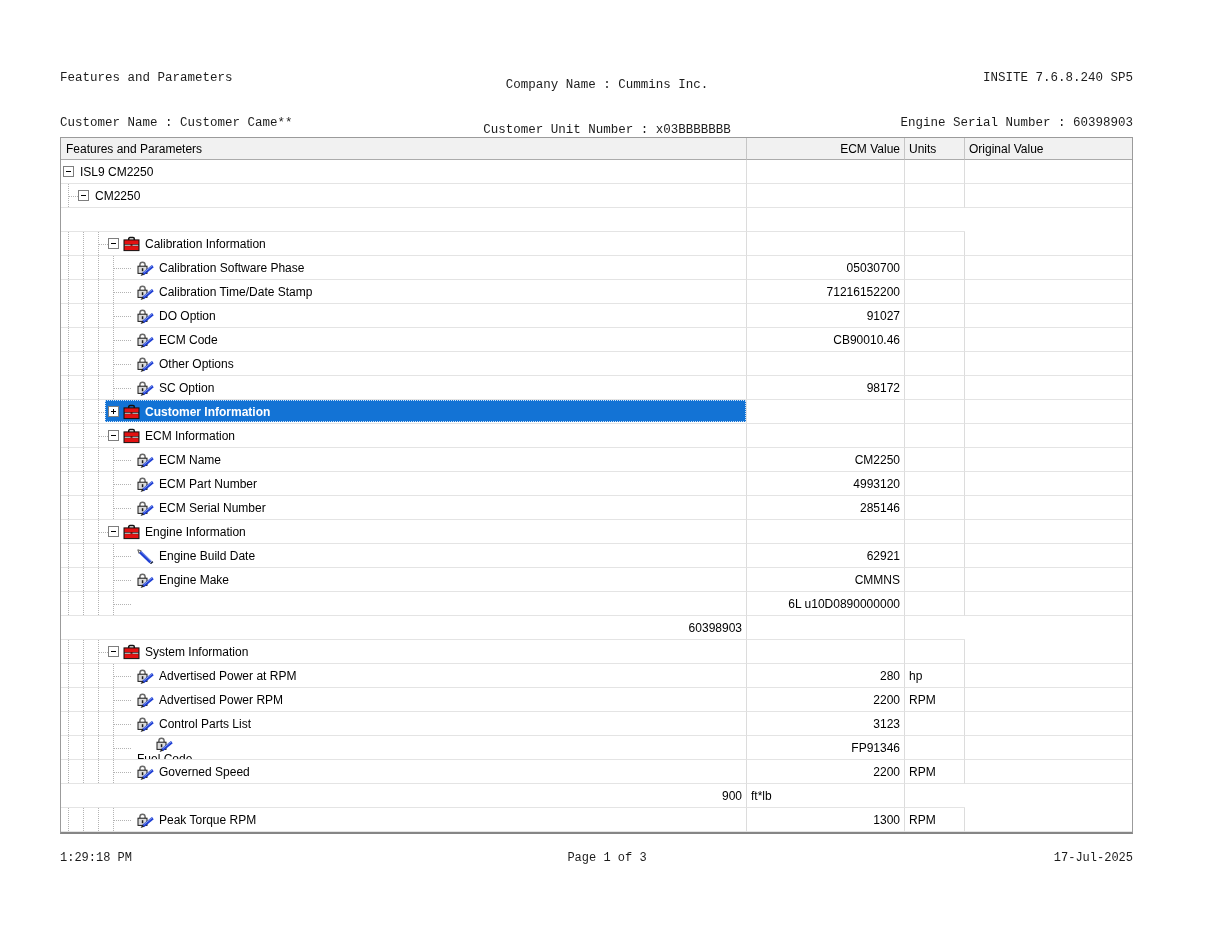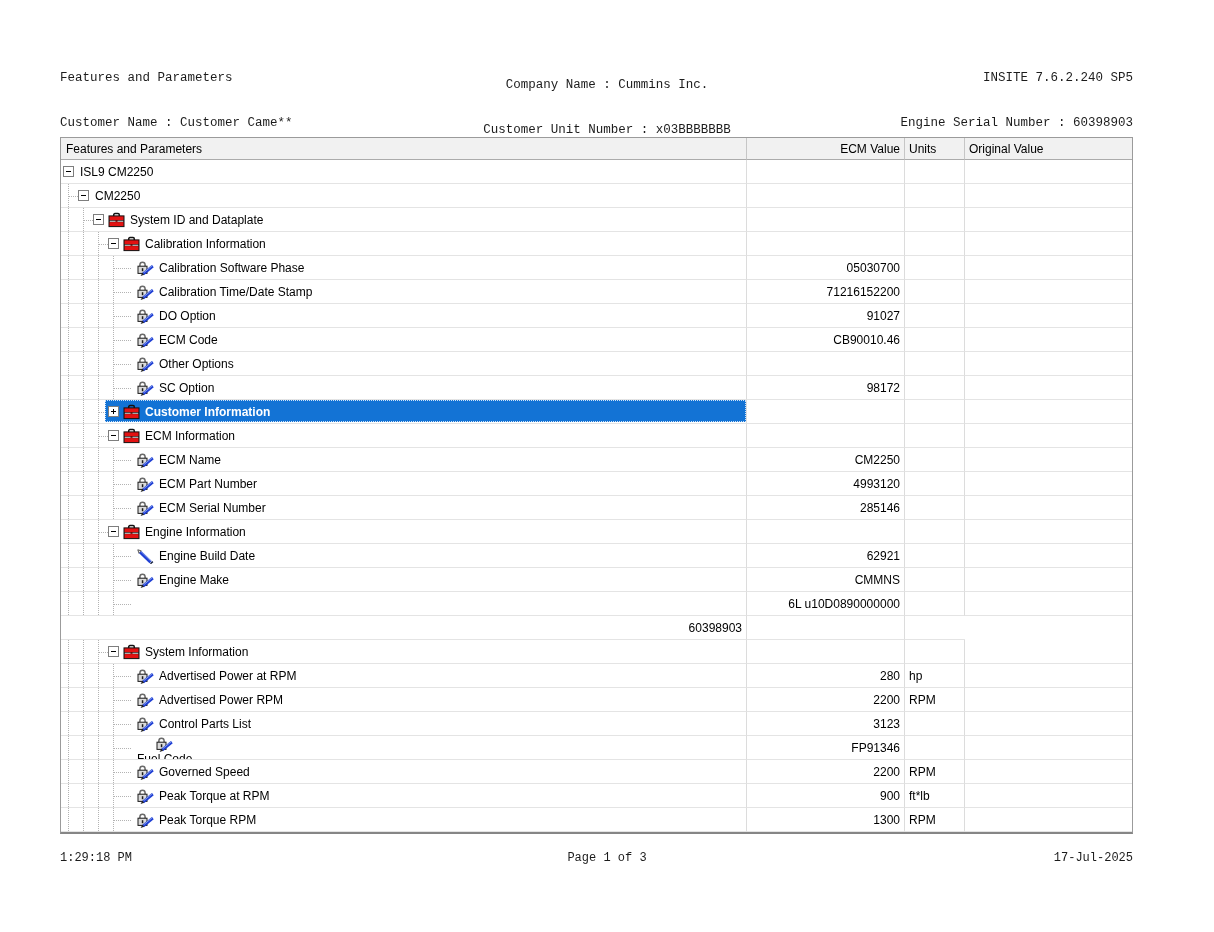--- a/index.html
+++ b/index.html
@@ -81,21 +81,21 @@
     <div class="hdr-left">
       <div>Features and Parameters</div>
       <div>Customer Name : Customer Came**</div>
       <div>Work Order Name : NA</div>
     </div>
     <div class="hdr-center">
       <div>Company Name : Cummins Inc.</div>
       <div>Customer Unit Number : x03BBBBBBB</div>
     </div>
     <div class="hdr-right">
-      <div>INSITE 7.6.2.240 SP5</div>
+      <div>INSITE 7.6.8.240 SP5</div>
       <div>Engine Serial Number : 60398903</div>
       <div>ECM Image Name : NA</div>
     </div>
   </div>
 
   <div class="param-table">
     <div class="thead">
       <div class="hcell c1">Features and Parameters</div>
       <div class="hcell c2">ECM Value</div>
       <div class="hcell c3">Units</div>
@@ -120,459 +120,441 @@
             <div class="nodewrap noicon" style="margin-left: 17px;">
               <span class="expander minus"></span>
               <span class="tlabel">CM2250</span>
             </div>
           </div>
           <div class="cell ecm"></div>
           <div class="cell units"></div>
           <div class="cell orig"></div>
         </div>
         <div class="trow">
-          <div class="cell tree">
-            <span class="vguide" style="left: 7px;"></span>
-            <span class="vguide" style="left: 22px;"></span>
-            <span class="stub" style="left: 23px; width: 9px;"></span>
-            <div class="nodewrap" style="margin-left: 32px;">
+          <div class="cell ecm"></div>
+          <div class="cell units"></div>
+          <div class="cell orig"></div>
+        </div>
+        <div class="trow">
+          <div class="cell tree">
+            <span class="vguide" style="left: 7px;"></span>
+            <span class="vguide" style="left: 22px;"></span>
+            <span class="vguide" style="left: 37px;"></span>
+            <span class="stub" style="left: 38px; width: 9px;"></span>
+            <div class="nodewrap" style="margin-left: 47px;">
               <span class="expander minus"></span>
               <span class="iconwrap">
                 <svg width="17" height="16" viewBox="0 0 17 16">
                   <path d="M5.7 4.2 V2.9 Q5.7 1.6 7 1.6 H10 Q11.3 1.6 11.3 2.9 V4.2" fill="none" stroke="#111" stroke-width="1.5"></path>
                   <rect x="1" y="3.9" width="15" height="4.8" fill="#e31212" stroke="#111" stroke-width="1"></rect>
                   <rect x="1" y="9.6" width="15" height="5" fill="#e31212" stroke="#111" stroke-width="1"></rect>
                   <rect x="1.8" y="8.8" width="13.4" height="0.9" fill="#fff" opacity="0.9"></rect>
                   <rect x="7.5" y="8.1" width="2" height="1.7" fill="#6d0000"></rect>
                 </svg>
               </span>
-              <span class="tlabel">System ID and Dataplate</span>
-            </div>
-          </div>
-          <div class="cell ecm"></div>
-          <div class="cell units"></div>
-          <div class="cell orig"></div>
-        </div>
-        <div class="trow">
+              <span class="tlabel">Calibration Information</span>
+            </div>
+          </div>
+          <div class="cell ecm"></div>
+          <div class="cell units"></div>
+          <div class="cell orig"></div>
+        </div>
+        <div class="trow">
+          <div class="cell tree">
+            <span class="vguide" style="left: 7px;"></span>
+            <span class="vguide" style="left: 22px;"></span>
+            <span class="vguide" style="left: 37px;"></span>
+            <span class="vguide" style="left: 52px;"></span>
+            <span class="stub" style="left: 53px; width: 17px;"></span>
+            <div class="nodewrap" style="margin-left: 71px;">
+              <span class="iconwrap">
+                <svg width="18" height="16" viewBox="0 0 18 16">
+                  <path d="M3.9 6.4 V4.8 a2.6 2.6 0 0 1 5.2 0 V6.4" fill="none" stroke="#6a6a6a" stroke-width="1.5"></path>
+                  <rect x="2" y="6.2" width="9" height="7.2" fill="#dadada" stroke="#1a1a1a" stroke-width="1"></rect>
+                  <rect x="5.8" y="8.2" width="1.5" height="3" fill="#1a1a1a"></rect>
+                  <line x1="16.8" y1="6.2" x2="7" y2="14.2" stroke="#1f3fd4" stroke-width="3"></line>
+                  <line x1="16.6" y1="5.4" x2="7.6" y2="12.8" stroke="#8aa2ee" stroke-width="1"></line>
+                  <polygon points="4.6,16 8.2,14.7 6.4,12.7" fill="#222"></polygon>
+                </svg>
+              </span>
+              <span class="tlabel">Calibration Software Phase</span>
+            </div>
+          </div>
+          <div class="cell ecm">05030700</div>
+          <div class="cell units"></div>
+          <div class="cell orig"></div>
+        </div>
+        <div class="trow">
+          <div class="cell tree">
+            <span class="vguide" style="left: 7px;"></span>
+            <span class="vguide" style="left: 22px;"></span>
+            <span class="vguide" style="left: 37px;"></span>
+            <span class="vguide" style="left: 52px;"></span>
+            <span class="stub" style="left: 53px; width: 17px;"></span>
+            <div class="nodewrap" style="margin-left: 71px;">
+              <span class="iconwrap">
+                <svg width="18" height="16" viewBox="0 0 18 16">
+                  <path d="M3.9 6.4 V4.8 a2.6 2.6 0 0 1 5.2 0 V6.4" fill="none" stroke="#6a6a6a" stroke-width="1.5"></path>
+                  <rect x="2" y="6.2" width="9" height="7.2" fill="#dadada" stroke="#1a1a1a" stroke-width="1"></rect>
+                  <rect x="5.8" y="8.2" width="1.5" height="3" fill="#1a1a1a"></rect>
+                  <line x1="16.8" y1="6.2" x2="7" y2="14.2" stroke="#1f3fd4" stroke-width="3"></line>
+                  <line x1="16.6" y1="5.4" x2="7.6" y2="12.8" stroke="#8aa2ee" stroke-width="1"></line>
+                  <polygon points="4.6,16 8.2,14.7 6.4,12.7" fill="#222"></polygon>
+                </svg>
+              </span>
+              <span class="tlabel">Calibration Time/Date Stamp</span>
+            </div>
+          </div>
+          <div class="cell ecm">71216152200</div>
+          <div class="cell units"></div>
+          <div class="cell orig"></div>
+        </div>
+        <div class="trow">
+          <div class="cell tree">
+            <span class="vguide" style="left: 7px;"></span>
+            <span class="vguide" style="left: 22px;"></span>
+            <span class="vguide" style="left: 37px;"></span>
+            <span class="vguide" style="left: 52px;"></span>
+            <span class="stub" style="left: 53px; width: 17px;"></span>
+            <div class="nodewrap" style="margin-left: 71px;">
+              <span class="iconwrap">
+                <svg width="18" height="16" viewBox="0 0 18 16">
+                  <path d="M3.9 6.4 V4.8 a2.6 2.6 0 0 1 5.2 0 V6.4" fill="none" stroke="#6a6a6a" stroke-width="1.5"></path>
+                  <rect x="2" y="6.2" width="9" height="7.2" fill="#dadada" stroke="#1a1a1a" stroke-width="1"></rect>
+                  <rect x="5.8" y="8.2" width="1.5" height="3" fill="#1a1a1a"></rect>
+                  <line x1="16.8" y1="6.2" x2="7" y2="14.2" stroke="#1f3fd4" stroke-width="3"></line>
+                  <line x1="16.6" y1="5.4" x2="7.6" y2="12.8" stroke="#8aa2ee" stroke-width="1"></line>
+                  <polygon points="4.6,16 8.2,14.7 6.4,12.7" fill="#222"></polygon>
+                </svg>
+              </span>
+              <span class="tlabel">DO Option</span>
+            </div>
+          </div>
+          <div class="cell ecm">91027</div>
+          <div class="cell units"></div>
+          <div class="cell orig"></div>
+        </div>
+        <div class="trow">
+          <div class="cell tree">
+            <span class="vguide" style="left: 7px;"></span>
+            <span class="vguide" style="left: 22px;"></span>
+            <span class="vguide" style="left: 37px;"></span>
+            <span class="vguide" style="left: 52px;"></span>
+            <span class="stub" style="left: 53px; width: 17px;"></span>
+            <div class="nodewrap" style="margin-left: 71px;">
+              <span class="iconwrap">
+                <svg width="18" height="16" viewBox="0 0 18 16">
+                  <path d="M3.9 6.4 V4.8 a2.6 2.6 0 0 1 5.2 0 V6.4" fill="none" stroke="#6a6a6a" stroke-width="1.5"></path>
+                  <rect x="2" y="6.2" width="9" height="7.2" fill="#dadada" stroke="#1a1a1a" stroke-width="1"></rect>
+                  <rect x="5.8" y="8.2" width="1.5" height="3" fill="#1a1a1a"></rect>
+                  <line x1="16.8" y1="6.2" x2="7" y2="14.2" stroke="#1f3fd4" stroke-width="3"></line>
+                  <line x1="16.6" y1="5.4" x2="7.6" y2="12.8" stroke="#8aa2ee" stroke-width="1"></line>
+                  <polygon points="4.6,16 8.2,14.7 6.4,12.7" fill="#222"></polygon>
+                </svg>
+              </span>
+              <span class="tlabel">ECM Code</span>
+            </div>
+          </div>
+          <div class="cell ecm">CB90010.46</div>
+          <div class="cell units"></div>
+          <div class="cell orig"></div>
+        </div>
+        <div class="trow">
+          <div class="cell tree">
+            <span class="vguide" style="left: 7px;"></span>
+            <span class="vguide" style="left: 22px;"></span>
+            <span class="vguide" style="left: 37px;"></span>
+            <span class="vguide" style="left: 52px;"></span>
+            <span class="stub" style="left: 53px; width: 17px;"></span>
+            <div class="nodewrap" style="margin-left: 71px;">
+              <span class="iconwrap">
+                <svg width="18" height="16" viewBox="0 0 18 16">
+                  <path d="M3.9 6.4 V4.8 a2.6 2.6 0 0 1 5.2 0 V6.4" fill="none" stroke="#6a6a6a" stroke-width="1.5"></path>
+                  <rect x="2" y="6.2" width="9" height="7.2" fill="#dadada" stroke="#1a1a1a" stroke-width="1"></rect>
+                  <rect x="5.8" y="8.2" width="1.5" height="3" fill="#1a1a1a"></rect>
+                  <line x1="16.8" y1="6.2" x2="7" y2="14.2" stroke="#1f3fd4" stroke-width="3"></line>
+                  <line x1="16.6" y1="5.4" x2="7.6" y2="12.8" stroke="#8aa2ee" stroke-width="1"></line>
+                  <polygon points="4.6,16 8.2,14.7 6.4,12.7" fill="#222"></polygon>
+                </svg>
+              </span>
+              <span class="tlabel">Other Options</span>
+            </div>
+          </div>
+          <div class="cell ecm"></div>
+          <div class="cell units"></div>
+          <div class="cell orig"></div>
+        </div>
+        <div class="trow">
+          <div class="cell tree">
+            <span class="vguide" style="left: 7px;"></span>
+            <span class="vguide" style="left: 22px;"></span>
+            <span class="vguide" style="left: 37px;"></span>
+            <span class="vguide" style="left: 52px;"></span>
+            <span class="stub" style="left: 53px; width: 17px;"></span>
+            <div class="nodewrap" style="margin-left: 71px;">
+              <span class="iconwrap">
+                <svg width="18" height="16" viewBox="0 0 18 16">
+                  <path d="M3.9 6.4 V4.8 a2.6 2.6 0 0 1 5.2 0 V6.4" fill="none" stroke="#6a6a6a" stroke-width="1.5"></path>
+                  <rect x="2" y="6.2" width="9" height="7.2" fill="#dadada" stroke="#1a1a1a" stroke-width="1"></rect>
+                  <rect x="5.8" y="8.2" width="1.5" height="3" fill="#1a1a1a"></rect>
+                  <line x1="16.8" y1="6.2" x2="7" y2="14.2" stroke="#1f3fd4" stroke-width="3"></line>
+                  <line x1="16.6" y1="5.4" x2="7.6" y2="12.8" stroke="#8aa2ee" stroke-width="1"></line>
+                  <polygon points="4.6,16 8.2,14.7 6.4,12.7" fill="#222"></polygon>
+                </svg>
+              </span>
+              <span class="tlabel">SC Option</span>
+            </div>
+          </div>
+          <div class="cell ecm">98172</div>
+          <div class="cell units"></div>
+          <div class="cell orig"></div>
+        </div>
+        <div class="trow selected">
           <div class="cell tree">
             <span class="vguide" style="left: 7px;"></span>
             <span class="vguide" style="left: 22px;"></span>
             <span class="vguide" style="left: 37px;"></span>
             <span class="stub" style="left: 38px; width: 9px;"></span>
+            <div class="selbg" style="background: rgb(19, 115, 213);"></div>
             <div class="nodewrap" style="margin-left: 47px;">
-              <span class="expander minus"></span>
+              <span class="expander plus"></span>
               <span class="iconwrap">
                 <svg width="17" height="16" viewBox="0 0 17 16">
                   <path d="M5.7 4.2 V2.9 Q5.7 1.6 7 1.6 H10 Q11.3 1.6 11.3 2.9 V4.2" fill="none" stroke="#111" stroke-width="1.5"></path>
                   <rect x="1" y="3.9" width="15" height="4.8" fill="#e31212" stroke="#111" stroke-width="1"></rect>
                   <rect x="1" y="9.6" width="15" height="5" fill="#e31212" stroke="#111" stroke-width="1"></rect>
                   <rect x="1.8" y="8.8" width="13.4" height="0.9" fill="#fff" opacity="0.9"></rect>
                   <rect x="7.5" y="8.1" width="2" height="1.7" fill="#6d0000"></rect>
                 </svg>
               </span>
-              <span class="tlabel">Calibration Information</span>
-            </div>
-          </div>
-          <div class="cell ecm"></div>
-          <div class="cell units"></div>
-          <div class="cell orig"></div>
-        </div>
-        <div class="trow">
-          <div class="cell tree">
-            <span class="vguide" style="left: 7px;"></span>
-            <span class="vguide" style="left: 22px;"></span>
-            <span class="vguide" style="left: 37px;"></span>
-            <span class="vguide" style="left: 52px;"></span>
-            <span class="stub" style="left: 53px; width: 17px;"></span>
-            <div class="nodewrap" style="margin-left: 71px;">
-              <span class="iconwrap">
-                <svg width="18" height="16" viewBox="0 0 18 16">
-                  <path d="M3.9 6.4 V4.8 a2.6 2.6 0 0 1 5.2 0 V6.4" fill="none" stroke="#6a6a6a" stroke-width="1.5"></path>
-                  <rect x="2" y="6.2" width="9" height="7.2" fill="#dadada" stroke="#1a1a1a" stroke-width="1"></rect>
-                  <rect x="5.8" y="8.2" width="1.5" height="3" fill="#1a1a1a"></rect>
-                  <line x1="16.8" y1="6.2" x2="7" y2="14.2" stroke="#1f3fd4" stroke-width="3"></line>
-                  <line x1="16.6" y1="5.4" x2="7.6" y2="12.8" stroke="#8aa2ee" stroke-width="1"></line>
-                  <polygon points="4.6,16 8.2,14.7 6.4,12.7" fill="#222"></polygon>
-                </svg>
-              </span>
-              <span class="tlabel">Calibration Software Phase</span>
-            </div>
-          </div>
-          <div class="cell ecm">05030700</div>
-          <div class="cell units"></div>
-          <div class="cell orig"></div>
-        </div>
-        <div class="trow">
-          <div class="cell tree">
-            <span class="vguide" style="left: 7px;"></span>
-            <span class="vguide" style="left: 22px;"></span>
-            <span class="vguide" style="left: 37px;"></span>
-            <span class="vguide" style="left: 52px;"></span>
-            <span class="stub" style="left: 53px; width: 17px;"></span>
-            <div class="nodewrap" style="margin-left: 71px;">
-              <span class="iconwrap">
-                <svg width="18" height="16" viewBox="0 0 18 16">
-                  <path d="M3.9 6.4 V4.8 a2.6 2.6 0 0 1 5.2 0 V6.4" fill="none" stroke="#6a6a6a" stroke-width="1.5"></path>
-                  <rect x="2" y="6.2" width="9" height="7.2" fill="#dadada" stroke="#1a1a1a" stroke-width="1"></rect>
-                  <rect x="5.8" y="8.2" width="1.5" height="3" fill="#1a1a1a"></rect>
-                  <line x1="16.8" y1="6.2" x2="7" y2="14.2" stroke="#1f3fd4" stroke-width="3"></line>
-                  <line x1="16.6" y1="5.4" x2="7.6" y2="12.8" stroke="#8aa2ee" stroke-width="1"></line>
-                  <polygon points="4.6,16 8.2,14.7 6.4,12.7" fill="#222"></polygon>
-                </svg>
-              </span>
-              <span class="tlabel">Calibration Time/Date Stamp</span>
-            </div>
-          </div>
-          <div class="cell ecm">71216152200</div>
-          <div class="cell units"></div>
-          <div class="cell orig"></div>
-        </div>
-        <div class="trow">
-          <div class="cell tree">
-            <span class="vguide" style="left: 7px;"></span>
-            <span class="vguide" style="left: 22px;"></span>
-            <span class="vguide" style="left: 37px;"></span>
-            <span class="vguide" style="left: 52px;"></span>
-            <span class="stub" style="left: 53px; width: 17px;"></span>
-            <div class="nodewrap" style="margin-left: 71px;">
-              <span class="iconwrap">
-                <svg width="18" height="16" viewBox="0 0 18 16">
-                  <path d="M3.9 6.4 V4.8 a2.6 2.6 0 0 1 5.2 0 V6.4" fill="none" stroke="#6a6a6a" stroke-width="1.5"></path>
-                  <rect x="2" y="6.2" width="9" height="7.2" fill="#dadada" stroke="#1a1a1a" stroke-width="1"></rect>
-                  <rect x="5.8" y="8.2" width="1.5" height="3" fill="#1a1a1a"></rect>
-                  <line x1="16.8" y1="6.2" x2="7" y2="14.2" stroke="#1f3fd4" stroke-width="3"></line>
-                  <line x1="16.6" y1="5.4" x2="7.6" y2="12.8" stroke="#8aa2ee" stroke-width="1"></line>
-                  <polygon points="4.6,16 8.2,14.7 6.4,12.7" fill="#222"></polygon>
-                </svg>
-              </span>
-              <span class="tlabel">DO Option</span>
-            </div>
-          </div>
-          <div class="cell ecm">91027</div>
-          <div class="cell units"></div>
-          <div class="cell orig"></div>
-        </div>
-        <div class="trow">
-          <div class="cell tree">
-            <span class="vguide" style="left: 7px;"></span>
-            <span class="vguide" style="left: 22px;"></span>
-            <span class="vguide" style="left: 37px;"></span>
-            <span class="vguide" style="left: 52px;"></span>
-            <span class="stub" style="left: 53px; width: 17px;"></span>
-            <div class="nodewrap" style="margin-left: 71px;">
-              <span class="iconwrap">
-                <svg width="18" height="16" viewBox="0 0 18 16">
-                  <path d="M3.9 6.4 V4.8 a2.6 2.6 0 0 1 5.2 0 V6.4" fill="none" stroke="#6a6a6a" stroke-width="1.5"></path>
-                  <rect x="2" y="6.2" width="9" height="7.2" fill="#dadada" stroke="#1a1a1a" stroke-width="1"></rect>
-                  <rect x="5.8" y="8.2" width="1.5" height="3" fill="#1a1a1a"></rect>
-                  <line x1="16.8" y1="6.2" x2="7" y2="14.2" stroke="#1f3fd4" stroke-width="3"></line>
-                  <line x1="16.6" y1="5.4" x2="7.6" y2="12.8" stroke="#8aa2ee" stroke-width="1"></line>
-                  <polygon points="4.6,16 8.2,14.7 6.4,12.7" fill="#222"></polygon>
-                </svg>
-              </span>
-              <span class="tlabel">ECM Code</span>
-            </div>
-          </div>
-          <div class="cell ecm">CB90010.46</div>
-          <div class="cell units"></div>
-          <div class="cell orig"></div>
-        </div>
-        <div class="trow">
-          <div class="cell tree">
-            <span class="vguide" style="left: 7px;"></span>
-            <span class="vguide" style="left: 22px;"></span>
-            <span class="vguide" style="left: 37px;"></span>
-            <span class="vguide" style="left: 52px;"></span>
-            <span class="stub" style="left: 53px; width: 17px;"></span>
-            <div class="nodewrap" style="margin-left: 71px;">
-              <span class="iconwrap">
-                <svg width="18" height="16" viewBox="0 0 18 16">
-                  <path d="M3.9 6.4 V4.8 a2.6 2.6 0 0 1 5.2 0 V6.4" fill="none" stroke="#6a6a6a" stroke-width="1.5"></path>
-                  <rect x="2" y="6.2" width="9" height="7.2" fill="#dadada" stroke="#1a1a1a" stroke-width="1"></rect>
-                  <rect x="5.8" y="8.2" width="1.5" height="3" fill="#1a1a1a"></rect>
-                  <line x1="16.8" y1="6.2" x2="7" y2="14.2" stroke="#1f3fd4" stroke-width="3"></line>
-                  <line x1="16.6" y1="5.4" x2="7.6" y2="12.8" stroke="#8aa2ee" stroke-width="1"></line>
-                  <polygon points="4.6,16 8.2,14.7 6.4,12.7" fill="#222"></polygon>
-                </svg>
-              </span>
-              <span class="tlabel">Other Options</span>
-            </div>
-          </div>
-          <div class="cell ecm"></div>
-          <div class="cell units"></div>
-          <div class="cell orig"></div>
-        </div>
-        <div class="trow">
-          <div class="cell tree">
-            <span class="vguide" style="left: 7px;"></span>
-            <span class="vguide" style="left: 22px;"></span>
-            <span class="vguide" style="left: 37px;"></span>
-            <span class="vguide" style="left: 52px;"></span>
-            <span class="stub" style="left: 53px; width: 17px;"></span>
-            <div class="nodewrap" style="margin-left: 71px;">
-              <span class="iconwrap">
-                <svg width="18" height="16" viewBox="0 0 18 16">
-                  <path d="M3.9 6.4 V4.8 a2.6 2.6 0 0 1 5.2 0 V6.4" fill="none" stroke="#6a6a6a" stroke-width="1.5"></path>
-                  <rect x="2" y="6.2" width="9" height="7.2" fill="#dadada" stroke="#1a1a1a" stroke-width="1"></rect>
-                  <rect x="5.8" y="8.2" width="1.5" height="3" fill="#1a1a1a"></rect>
-                  <line x1="16.8" y1="6.2" x2="7" y2="14.2" stroke="#1f3fd4" stroke-width="3"></line>
-                  <line x1="16.6" y1="5.4" x2="7.6" y2="12.8" stroke="#8aa2ee" stroke-width="1"></line>
-                  <polygon points="4.6,16 8.2,14.7 6.4,12.7" fill="#222"></polygon>
-                </svg>
-              </span>
-              <span class="tlabel">SC Option</span>
-            </div>
-          </div>
-          <div class="cell ecm">98172</div>
-          <div class="cell units"></div>
-          <div class="cell orig"></div>
-        </div>
-        <div class="trow selected">
+              <span class="tlabel">Customer Information</span>
+            </div>
+          </div>
+          <div class="cell ecm"></div>
+          <div class="cell units"></div>
+          <div class="cell orig"></div>
+        </div>
+        <div class="trow">
           <div class="cell tree">
             <span class="vguide" style="left: 7px;"></span>
             <span class="vguide" style="left: 22px;"></span>
             <span class="vguide" style="left: 37px;"></span>
             <span class="stub" style="left: 38px; width: 9px;"></span>
-            <div class="selbg" style="background: rgb(19, 115, 213);"></div>
             <div class="nodewrap" style="margin-left: 47px;">
-              <span class="expander plus"></span>
+              <span class="expander minus"></span>
               <span class="iconwrap">
                 <svg width="17" height="16" viewBox="0 0 17 16">
                   <path d="M5.7 4.2 V2.9 Q5.7 1.6 7 1.6 H10 Q11.3 1.6 11.3 2.9 V4.2" fill="none" stroke="#111" stroke-width="1.5"></path>
                   <rect x="1" y="3.9" width="15" height="4.8" fill="#e31212" stroke="#111" stroke-width="1"></rect>
                   <rect x="1" y="9.6" width="15" height="5" fill="#e31212" stroke="#111" stroke-width="1"></rect>
                   <rect x="1.8" y="8.8" width="13.4" height="0.9" fill="#fff" opacity="0.9"></rect>
                   <rect x="7.5" y="8.1" width="2" height="1.7" fill="#6d0000"></rect>
                 </svg>
               </span>
-              <span class="tlabel">Customer Information</span>
-            </div>
-          </div>
-          <div class="cell ecm"></div>
+              <span class="tlabel">ECM Information</span>
+            </div>
+          </div>
+          <div class="cell ecm"></div>
+          <div class="cell units"></div>
+          <div class="cell orig"></div>
+        </div>
+        <div class="trow">
+          <div class="cell tree">
+            <span class="vguide" style="left: 7px;"></span>
+            <span class="vguide" style="left: 22px;"></span>
+            <span class="vguide" style="left: 37px;"></span>
+            <span class="vguide" style="left: 52px;"></span>
+            <span class="stub" style="left: 53px; width: 17px;"></span>
+            <div class="nodewrap" style="margin-left: 71px;">
+              <span class="iconwrap">
+                <svg width="18" height="16" viewBox="0 0 18 16">
+                  <path d="M3.9 6.4 V4.8 a2.6 2.6 0 0 1 5.2 0 V6.4" fill="none" stroke="#6a6a6a" stroke-width="1.5"></path>
+                  <rect x="2" y="6.2" width="9" height="7.2" fill="#dadada" stroke="#1a1a1a" stroke-width="1"></rect>
+                  <rect x="5.8" y="8.2" width="1.5" height="3" fill="#1a1a1a"></rect>
+                  <line x1="16.8" y1="6.2" x2="7" y2="14.2" stroke="#1f3fd4" stroke-width="3"></line>
+                  <line x1="16.6" y1="5.4" x2="7.6" y2="12.8" stroke="#8aa2ee" stroke-width="1"></line>
+                  <polygon points="4.6,16 8.2,14.7 6.4,12.7" fill="#222"></polygon>
+                </svg>
+              </span>
+              <span class="tlabel">ECM Name</span>
+            </div>
+          </div>
+          <div class="cell ecm">CM2250</div>
+          <div class="cell units"></div>
+          <div class="cell orig"></div>
+        </div>
+        <div class="trow">
+          <div class="cell tree">
+            <span class="vguide" style="left: 7px;"></span>
+            <span class="vguide" style="left: 22px;"></span>
+            <span class="vguide" style="left: 37px;"></span>
+            <span class="vguide" style="left: 52px;"></span>
+            <span class="stub" style="left: 53px; width: 17px;"></span>
+            <div class="nodewrap" style="margin-left: 71px;">
+              <span class="iconwrap">
+                <svg width="18" height="16" viewBox="0 0 18 16">
+                  <path d="M3.9 6.4 V4.8 a2.6 2.6 0 0 1 5.2 0 V6.4" fill="none" stroke="#6a6a6a" stroke-width="1.5"></path>
+                  <rect x="2" y="6.2" width="9" height="7.2" fill="#dadada" stroke="#1a1a1a" stroke-width="1"></rect>
+                  <rect x="5.8" y="8.2" width="1.5" height="3" fill="#1a1a1a"></rect>
+                  <line x1="16.8" y1="6.2" x2="7" y2="14.2" stroke="#1f3fd4" stroke-width="3"></line>
+                  <line x1="16.6" y1="5.4" x2="7.6" y2="12.8" stroke="#8aa2ee" stroke-width="1"></line>
+                  <polygon points="4.6,16 8.2,14.7 6.4,12.7" fill="#222"></polygon>
+                </svg>
+              </span>
+              <span class="tlabel">ECM Part Number</span>
+            </div>
+          </div>
+          <div class="cell ecm">4993120</div>
+          <div class="cell units"></div>
+          <div class="cell orig"></div>
+        </div>
+        <div class="trow">
+          <div class="cell tree">
+            <span class="vguide" style="left: 7px;"></span>
+            <span class="vguide" style="left: 22px;"></span>
+            <span class="vguide" style="left: 37px;"></span>
+            <span class="vguide" style="left: 52px;"></span>
+            <span class="stub" style="left: 53px; width: 17px;"></span>
+            <div class="nodewrap" style="margin-left: 71px;">
+              <span class="iconwrap">
+                <svg width="18" height="16" viewBox="0 0 18 16">
+                  <path d="M3.9 6.4 V4.8 a2.6 2.6 0 0 1 5.2 0 V6.4" fill="none" stroke="#6a6a6a" stroke-width="1.5"></path>
+                  <rect x="2" y="6.2" width="9" height="7.2" fill="#dadada" stroke="#1a1a1a" stroke-width="1"></rect>
+                  <rect x="5.8" y="8.2" width="1.5" height="3" fill="#1a1a1a"></rect>
+                  <line x1="16.8" y1="6.2" x2="7" y2="14.2" stroke="#1f3fd4" stroke-width="3"></line>
+                  <line x1="16.6" y1="5.4" x2="7.6" y2="12.8" stroke="#8aa2ee" stroke-width="1"></line>
+                  <polygon points="4.6,16 8.2,14.7 6.4,12.7" fill="#222"></polygon>
+                </svg>
+              </span>
+              <span class="tlabel">ECM Serial Number</span>
+            </div>
+          </div>
+          <div class="cell ecm">285146</div>
           <div class="cell units"></div>
           <div class="cell orig"></div>
         </div>
         <div class="trow">
           <div class="cell tree">
             <span class="vguide" style="left: 7px;"></span>
             <span class="vguide" style="left: 22px;"></span>
             <span class="vguide" style="left: 37px;"></span>
             <span class="stub" style="left: 38px; width: 9px;"></span>
             <div class="nodewrap" style="margin-left: 47px;">
               <span class="expander minus"></span>
               <span class="iconwrap">
                 <svg width="17" height="16" viewBox="0 0 17 16">
                   <path d="M5.7 4.2 V2.9 Q5.7 1.6 7 1.6 H10 Q11.3 1.6 11.3 2.9 V4.2" fill="none" stroke="#111" stroke-width="1.5"></path>
                   <rect x="1" y="3.9" width="15" height="4.8" fill="#e31212" stroke="#111" stroke-width="1"></rect>
                   <rect x="1" y="9.6" width="15" height="5" fill="#e31212" stroke="#111" stroke-width="1"></rect>
                   <rect x="1.8" y="8.8" width="13.4" height="0.9" fill="#fff" opacity="0.9"></rect>
                   <rect x="7.5" y="8.1" width="2" height="1.7" fill="#6d0000"></rect>
                 </svg>
               </span>
-              <span class="tlabel">ECM Information</span>
-            </div>
-          </div>
-          <div class="cell ecm"></div>
-          <div class="cell units"></div>
-          <div class="cell orig"></div>
-        </div>
-        <div class="trow">
-          <div class="cell tree">
-            <span class="vguide" style="left: 7px;"></span>
-            <span class="vguide" style="left: 22px;"></span>
-            <span class="vguide" style="left: 37px;"></span>
-            <span class="vguide" style="left: 52px;"></span>
-            <span class="stub" style="left: 53px; width: 17px;"></span>
-            <div class="nodewrap" style="margin-left: 71px;">
-              <span class="iconwrap">
-                <svg width="18" height="16" viewBox="0 0 18 16">
-                  <path d="M3.9 6.4 V4.8 a2.6 2.6 0 0 1 5.2 0 V6.4" fill="none" stroke="#6a6a6a" stroke-width="1.5"></path>
-                  <rect x="2" y="6.2" width="9" height="7.2" fill="#dadada" stroke="#1a1a1a" stroke-width="1"></rect>
-                  <rect x="5.8" y="8.2" width="1.5" height="3" fill="#1a1a1a"></rect>
-                  <line x1="16.8" y1="6.2" x2="7" y2="14.2" stroke="#1f3fd4" stroke-width="3"></line>
-                  <line x1="16.6" y1="5.4" x2="7.6" y2="12.8" stroke="#8aa2ee" stroke-width="1"></line>
-                  <polygon points="4.6,16 8.2,14.7 6.4,12.7" fill="#222"></polygon>
-                </svg>
-              </span>
-              <span class="tlabel">ECM Name</span>
-            </div>
-          </div>
-          <div class="cell ecm">CM2250</div>
-          <div class="cell units"></div>
-          <div class="cell orig"></div>
-        </div>
-        <div class="trow">
-          <div class="cell tree">
-            <span class="vguide" style="left: 7px;"></span>
-            <span class="vguide" style="left: 22px;"></span>
-            <span class="vguide" style="left: 37px;"></span>
-            <span class="vguide" style="left: 52px;"></span>
-            <span class="stub" style="left: 53px; width: 17px;"></span>
-            <div class="nodewrap" style="margin-left: 71px;">
-              <span class="iconwrap">
-                <svg width="18" height="16" viewBox="0 0 18 16">
-                  <path d="M3.9 6.4 V4.8 a2.6 2.6 0 0 1 5.2 0 V6.4" fill="none" stroke="#6a6a6a" stroke-width="1.5"></path>
-                  <rect x="2" y="6.2" width="9" height="7.2" fill="#dadada" stroke="#1a1a1a" stroke-width="1"></rect>
-                  <rect x="5.8" y="8.2" width="1.5" height="3" fill="#1a1a1a"></rect>
-                  <line x1="16.8" y1="6.2" x2="7" y2="14.2" stroke="#1f3fd4" stroke-width="3"></line>
-                  <line x1="16.6" y1="5.4" x2="7.6" y2="12.8" stroke="#8aa2ee" stroke-width="1"></line>
-                  <polygon points="4.6,16 8.2,14.7 6.4,12.7" fill="#222"></polygon>
-                </svg>
-              </span>
-              <span class="tlabel">ECM Part Number</span>
-            </div>
-          </div>
-          <div class="cell ecm">4993120</div>
-          <div class="cell units"></div>
-          <div class="cell orig"></div>
-        </div>
-        <div class="trow">
-          <div class="cell tree">
-            <span class="vguide" style="left: 7px;"></span>
-            <span class="vguide" style="left: 22px;"></span>
-            <span class="vguide" style="left: 37px;"></span>
-            <span class="vguide" style="left: 52px;"></span>
-            <span class="stub" style="left: 53px; width: 17px;"></span>
-            <div class="nodewrap" style="margin-left: 71px;">
-              <span class="iconwrap">
-                <svg width="18" height="16" viewBox="0 0 18 16">
-                  <path d="M3.9 6.4 V4.8 a2.6 2.6 0 0 1 5.2 0 V6.4" fill="none" stroke="#6a6a6a" stroke-width="1.5"></path>
-                  <rect x="2" y="6.2" width="9" height="7.2" fill="#dadada" stroke="#1a1a1a" stroke-width="1"></rect>
-                  <rect x="5.8" y="8.2" width="1.5" height="3" fill="#1a1a1a"></rect>
-                  <line x1="16.8" y1="6.2" x2="7" y2="14.2" stroke="#1f3fd4" stroke-width="3"></line>
-                  <line x1="16.6" y1="5.4" x2="7.6" y2="12.8" stroke="#8aa2ee" stroke-width="1"></line>
-                  <polygon points="4.6,16 8.2,14.7 6.4,12.7" fill="#222"></polygon>
-                </svg>
-              </span>
-              <span class="tlabel">ECM Serial Number</span>
-            </div>
-          </div>
-          <div class="cell ecm">285146</div>
+              <span class="tlabel">Engine Information</span>
+            </div>
+          </div>
+          <div class="cell ecm"></div>
+          <div class="cell units"></div>
+          <div class="cell orig"></div>
+        </div>
+        <div class="trow">
+          <div class="cell tree">
+            <span class="vguide" style="left: 7px;"></span>
+            <span class="vguide" style="left: 22px;"></span>
+            <span class="vguide" style="left: 37px;"></span>
+            <span class="vguide" style="left: 52px;"></span>
+            <span class="stub" style="left: 53px; width: 17px;"></span>
+            <div class="nodewrap" style="margin-left: 71px;">
+              <span class="iconwrap">
+                <svg width="18" height="16" viewBox="0 0 18 16">
+                  <polygon points="1.8,1.8 5.4,2.9 3,5.3" fill="#ececec" stroke="#333" stroke-width="0.8"></polygon>
+                  <line x1="4.2" y1="4.2" x2="14.6" y2="14.2" stroke="#1f3fd4" stroke-width="3.2"></line>
+                  <line x1="4.9" y1="3.4" x2="15.2" y2="13.3" stroke="#8aa2ee" stroke-width="1"></line>
+                  <polygon points="13.8,15.6 16.4,13.1 17.3,14.3 15.2,16" fill="#15203f"></polygon>
+                </svg>
+              </span>
+              <span class="tlabel">Engine Build Date</span>
+            </div>
+          </div>
+          <div class="cell ecm">62921</div>
+          <div class="cell units"></div>
+          <div class="cell orig"></div>
+        </div>
+        <div class="trow">
+          <div class="cell tree">
+            <span class="vguide" style="left: 7px;"></span>
+            <span class="vguide" style="left: 22px;"></span>
+            <span class="vguide" style="left: 37px;"></span>
+            <span class="vguide" style="left: 52px;"></span>
+            <span class="stub" style="left: 53px; width: 17px;"></span>
+            <div class="nodewrap" style="margin-left: 71px;">
+              <span class="iconwrap">
+                <svg width="18" height="16" viewBox="0 0 18 16">
+                  <path d="M3.9 6.4 V4.8 a2.6 2.6 0 0 1 5.2 0 V6.4" fill="none" stroke="#6a6a6a" stroke-width="1.5"></path>
+                  <rect x="2" y="6.2" width="9" height="7.2" fill="#dadada" stroke="#1a1a1a" stroke-width="1"></rect>
+                  <rect x="5.8" y="8.2" width="1.5" height="3" fill="#1a1a1a"></rect>
+                  <line x1="16.8" y1="6.2" x2="7" y2="14.2" stroke="#1f3fd4" stroke-width="3"></line>
+                  <line x1="16.6" y1="5.4" x2="7.6" y2="12.8" stroke="#8aa2ee" stroke-width="1"></line>
+                  <polygon points="4.6,16 8.2,14.7 6.4,12.7" fill="#222"></polygon>
+                </svg>
+              </span>
+              <span class="tlabel">Engine Make</span>
+            </div>
+          </div>
+          <div class="cell ecm">CMMNS</div>
+          <div class="cell units"></div>
+          <div class="cell orig"></div>
+        </div>
+        <div class="trow">
+          <div class="cell tree">
+            <span class="vguide" style="left: 7px;"></span>
+            <span class="vguide" style="left: 22px;"></span>
+            <span class="vguide" style="left: 37px;"></span>
+            <span class="vguide" style="left: 52px;"></span>
+            <span class="stub" style="left: 53px; width: 17px;"></span>
+            <div class="nodewrap" style="margin-left: 71px; margin-top: 44px;">
+              <span class="iconwrap">
+                <svg width="18" height="16" viewBox="0 0 18 16">
+                  <path d="M3.9 6.4 V4.8 a2.6 2.6 0 0 1 5.2 0 V6.4" fill="none" stroke="#6a6a6a" stroke-width="1.5"></path>
+                  <rect x="2" y="6.2" width="9" height="7.2" fill="#dadada" stroke="#1a1a1a" stroke-width="1"></rect>
+                  <rect x="5.8" y="8.2" width="1.5" height="3" fill="#1a1a1a"></rect>
+                  <line x1="16.8" y1="6.2" x2="7" y2="14.2" stroke="#1f3fd4" stroke-width="3"></line>
+                  <line x1="16.6" y1="5.4" x2="7.6" y2="12.8" stroke="#8aa2ee" stroke-width="1"></line>
+                  <polygon points="4.6,16 8.2,14.7 6.4,12.7" fill="#222"></polygon>
+                </svg>
+              </span>
+              <span class="tlabel">Engine Model</span>
+            </div>
+          </div>
+          <div class="cell ecm">6L u10D0890000000</div>
+          <div class="cell units"></div>
+          <div class="cell orig"></div>
+        </div>
+        <div class="trow">
+          <div class="cell ecm">60398903</div>
           <div class="cell units"></div>
           <div class="cell orig"></div>
         </div>
         <div class="trow">
           <div class="cell tree">
             <span class="vguide" style="left: 7px;"></span>
             <span class="vguide" style="left: 22px;"></span>
             <span class="vguide" style="left: 37px;"></span>
             <span class="stub" style="left: 38px; width: 9px;"></span>
             <div class="nodewrap" style="margin-left: 47px;">
               <span class="expander minus"></span>
               <span class="iconwrap">
                 <svg width="17" height="16" viewBox="0 0 17 16">
                   <path d="M5.7 4.2 V2.9 Q5.7 1.6 7 1.6 H10 Q11.3 1.6 11.3 2.9 V4.2" fill="none" stroke="#111" stroke-width="1.5"></path>
                   <rect x="1" y="3.9" width="15" height="4.8" fill="#e31212" stroke="#111" stroke-width="1"></rect>
                   <rect x="1" y="9.6" width="15" height="5" fill="#e31212" stroke="#111" stroke-width="1"></rect>
                   <rect x="1.8" y="8.8" width="13.4" height="0.9" fill="#fff" opacity="0.9"></rect>
                   <rect x="7.5" y="8.1" width="2" height="1.7" fill="#6d0000"></rect>
                 </svg>
               </span>
-              <span class="tlabel">Engine Information</span>
-            </div>
-          </div>
-          <div class="cell ecm"></div>
-          <div class="cell units"></div>
-          <div class="cell orig"></div>
-        </div>
-        <div class="trow">
-          <div class="cell tree">
-            <span class="vguide" style="left: 7px;"></span>
-            <span class="vguide" style="left: 22px;"></span>
-            <span class="vguide" style="left: 37px;"></span>
-            <span class="vguide" style="left: 52px;"></span>
-            <span class="stub" style="left: 53px; width: 17px;"></span>
-            <div class="nodewrap" style="margin-left: 71px;">
-              <span class="iconwrap">
-                <svg width="18" height="16" viewBox="0 0 18 16">
-                  <polygon points="1.8,1.8 5.4,2.9 3,5.3" fill="#ececec" stroke="#333" stroke-width="0.8"></polygon>
-                  <line x1="4.2" y1="4.2" x2="14.6" y2="14.2" stroke="#1f3fd4" stroke-width="3.2"></line>
-                  <line x1="4.9" y1="3.4" x2="15.2" y2="13.3" stroke="#8aa2ee" stroke-width="1"></line>
-                  <polygon points="13.8,15.6 16.4,13.1 17.3,14.3 15.2,16" fill="#15203f"></polygon>
-                </svg>
-              </span>
-              <span class="tlabel">Engine Build Date</span>
-            </div>
-          </div>
-          <div class="cell ecm">62921</div>
-          <div class="cell units"></div>
-          <div class="cell orig"></div>
-        </div>
-        <div class="trow">
-          <div class="cell tree">
-            <span class="vguide" style="left: 7px;"></span>
-            <span class="vguide" style="left: 22px;"></span>
-            <span class="vguide" style="left: 37px;"></span>
-            <span class="vguide" style="left: 52px;"></span>
-            <span class="stub" style="left: 53px; width: 17px;"></span>
-            <div class="nodewrap" style="margin-left: 71px;">
-              <span class="iconwrap">
-                <svg width="18" height="16" viewBox="0 0 18 16">
-                  <path d="M3.9 6.4 V4.8 a2.6 2.6 0 0 1 5.2 0 V6.4" fill="none" stroke="#6a6a6a" stroke-width="1.5"></path>
-                  <rect x="2" y="6.2" width="9" height="7.2" fill="#dadada" stroke="#1a1a1a" stroke-width="1"></rect>
-                  <rect x="5.8" y="8.2" width="1.5" height="3" fill="#1a1a1a"></rect>
-                  <line x1="16.8" y1="6.2" x2="7" y2="14.2" stroke="#1f3fd4" stroke-width="3"></line>
-                  <line x1="16.6" y1="5.4" x2="7.6" y2="12.8" stroke="#8aa2ee" stroke-width="1"></line>
-                  <polygon points="4.6,16 8.2,14.7 6.4,12.7" fill="#222"></polygon>
-                </svg>
-              </span>
-              <span class="tlabel">Engine Make</span>
-            </div>
-          </div>
-          <div class="cell ecm">CMMNS</div>
-          <div class="cell units"></div>
-          <div class="cell orig"></div>
-        </div>
-        <div class="trow">
-          <div class="cell tree">
-            <span class="vguide" style="left: 7px;"></span>
-            <span class="vguide" style="left: 22px;"></span>
-            <span class="vguide" style="left: 37px;"></span>
-            <span class="vguide" style="left: 52px;"></span>
-            <span class="stub" style="left: 53px; width: 17px;"></span>
-            <div class="nodewrap" style="margin-left: 71px; margin-top: 44px;">
-              <span class="iconwrap">
-                <svg width="18" height="16" viewBox="0 0 18 16">
-                  <path d="M3.9 6.4 V4.8 a2.6 2.6 0 0 1 5.2 0 V6.4" fill="none" stroke="#6a6a6a" stroke-width="1.5"></path>
-                  <rect x="2" y="6.2" width="9" height="7.2" fill="#dadada" stroke="#1a1a1a" stroke-width="1"></rect>
-                  <rect x="5.8" y="8.2" width="1.5" height="3" fill="#1a1a1a"></rect>
-                  <line x1="16.8" y1="6.2" x2="7" y2="14.2" stroke="#1f3fd4" stroke-width="3"></line>
-                  <line x1="16.6" y1="5.4" x2="7.6" y2="12.8" stroke="#8aa2ee" stroke-width="1"></line>
-                  <polygon points="4.6,16 8.2,14.7 6.4,12.7" fill="#222"></polygon>
-                </svg>
-              </span>
-              <span class="tlabel">Engine Model</span>
-            </div>
-          </div>
-          <div class="cell ecm">6L u10D0890000000</div>
-          <div class="cell units"></div>
-          <div class="cell orig"></div>
-        </div>
-        <div class="trow">
-          <div class="cell ecm">60398903</div>
-          <div class="cell units"></div>
-          <div class="cell orig"></div>
-        </div>
-        <div class="trow">
-          <div class="cell tree">
-            <span class="vguide" style="left: 7px;"></span>
-            <span class="vguide" style="left: 22px;"></span>
-            <span class="vguide" style="left: 37px;"></span>
-            <span class="stub" style="left: 38px; width: 9px;"></span>
-            <div class="nodewrap" style="margin-left: 47px;">
-              <span class="expander minus"></span>
-              <span class="iconwrap">
-                <svg width="17" height="16" viewBox="0 0 17 16">
-                  <path d="M5.7 4.2 V2.9 Q5.7 1.6 7 1.6 H10 Q11.3 1.6 11.3 2.9 V4.2" fill="none" stroke="#111" stroke-width="1.5"></path>
-                  <rect x="1" y="3.9" width="15" height="4.8" fill="#e31212" stroke="#111" stroke-width="1"></rect>
-                  <rect x="1" y="9.6" width="15" height="5" fill="#e31212" stroke="#111" stroke-width="1"></rect>
-                  <rect x="1.8" y="8.8" width="13.4" height="0.9" fill="#fff" opacity="0.9"></rect>
-                  <rect x="7.5" y="8.1" width="2" height="1.7" fill="#6d0000"></rect>
-                </svg>
-              </span>
               <span class="tlabel">System Information</span>
             </div>
           </div>
           <div class="cell ecm"></div>
           <div class="cell units"></div>
           <div class="cell orig"></div>
         </div>
         <div class="trow">
           <div class="cell tree">
             <span class="vguide" style="left: 7px;"></span>
@@ -692,40 +674,20 @@
                 </svg>
               </span>
               <span class="tlabel">Governed Speed</span>
             </div>
           </div>
           <div class="cell ecm">2200</div>
           <div class="cell units">RPM</div>
           <div class="cell orig"></div>
         </div>
         <div class="trow">
-          <div class="cell tree">
-            <span class="vguide" style="left: 7px;"></span>
-            <span class="vguide" style="left: 22px;"></span>
-            <span class="vguide" style="left: 37px;"></span>
-            <span class="vguide" style="left: 52px;"></span>
-            <span class="stub" style="left: 53px; width: 17px;"></span>
-            <div class="nodewrap" style="margin-left: 71px;">
-              <span class="iconwrap">
-                <svg width="18" height="16" viewBox="0 0 18 16">
-                  <path d="M3.9 6.4 V4.8 a2.6 2.6 0 0 1 5.2 0 V6.4" fill="none" stroke="#6a6a6a" stroke-width="1.5"></path>
-                  <rect x="2" y="6.2" width="9" height="7.2" fill="#dadada" stroke="#1a1a1a" stroke-width="1"></rect>
-                  <rect x="5.8" y="8.2" width="1.5" height="3" fill="#1a1a1a"></rect>
-                  <line x1="16.8" y1="6.2" x2="7" y2="14.2" stroke="#1f3fd4" stroke-width="3"></line>
-                  <line x1="16.6" y1="5.4" x2="7.6" y2="12.8" stroke="#8aa2ee" stroke-width="1"></line>
-                  <polygon points="4.6,16 8.2,14.7 6.4,12.7" fill="#222"></polygon>
-                </svg>
-              </span>
-              <span class="tlabel">Peak Torque at RPM</span>
-            </div>
-          </div>
           <div class="cell ecm">900</div>
           <div class="cell units">ft*lb</div>
           <div class="cell orig"></div>
         </div>
         <div class="trow">
           <div class="cell tree">
             <span class="vguide" style="left: 7px;"></span>
             <span class="vguide" style="left: 22px;"></span>
             <span class="vguide" style="left: 37px;"></span>
             <span class="vguide" style="left: 52px;"></span>

